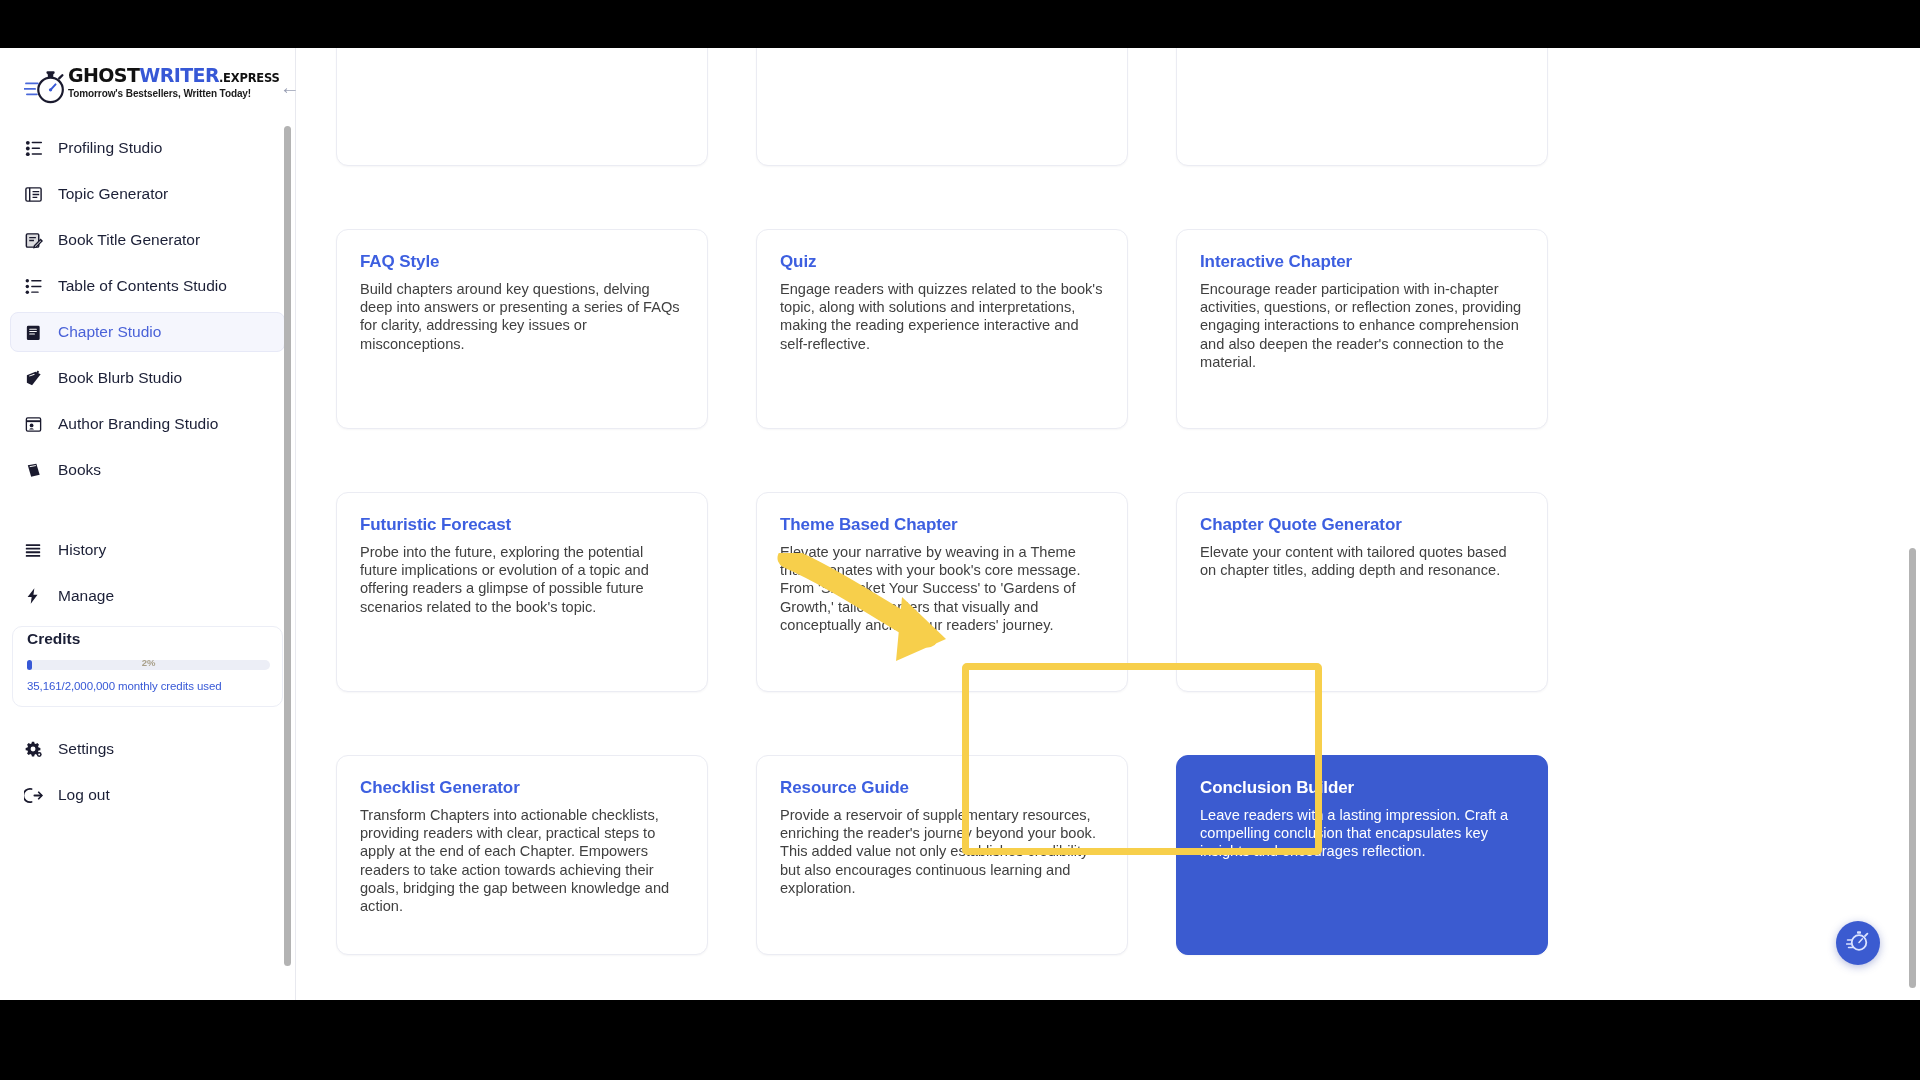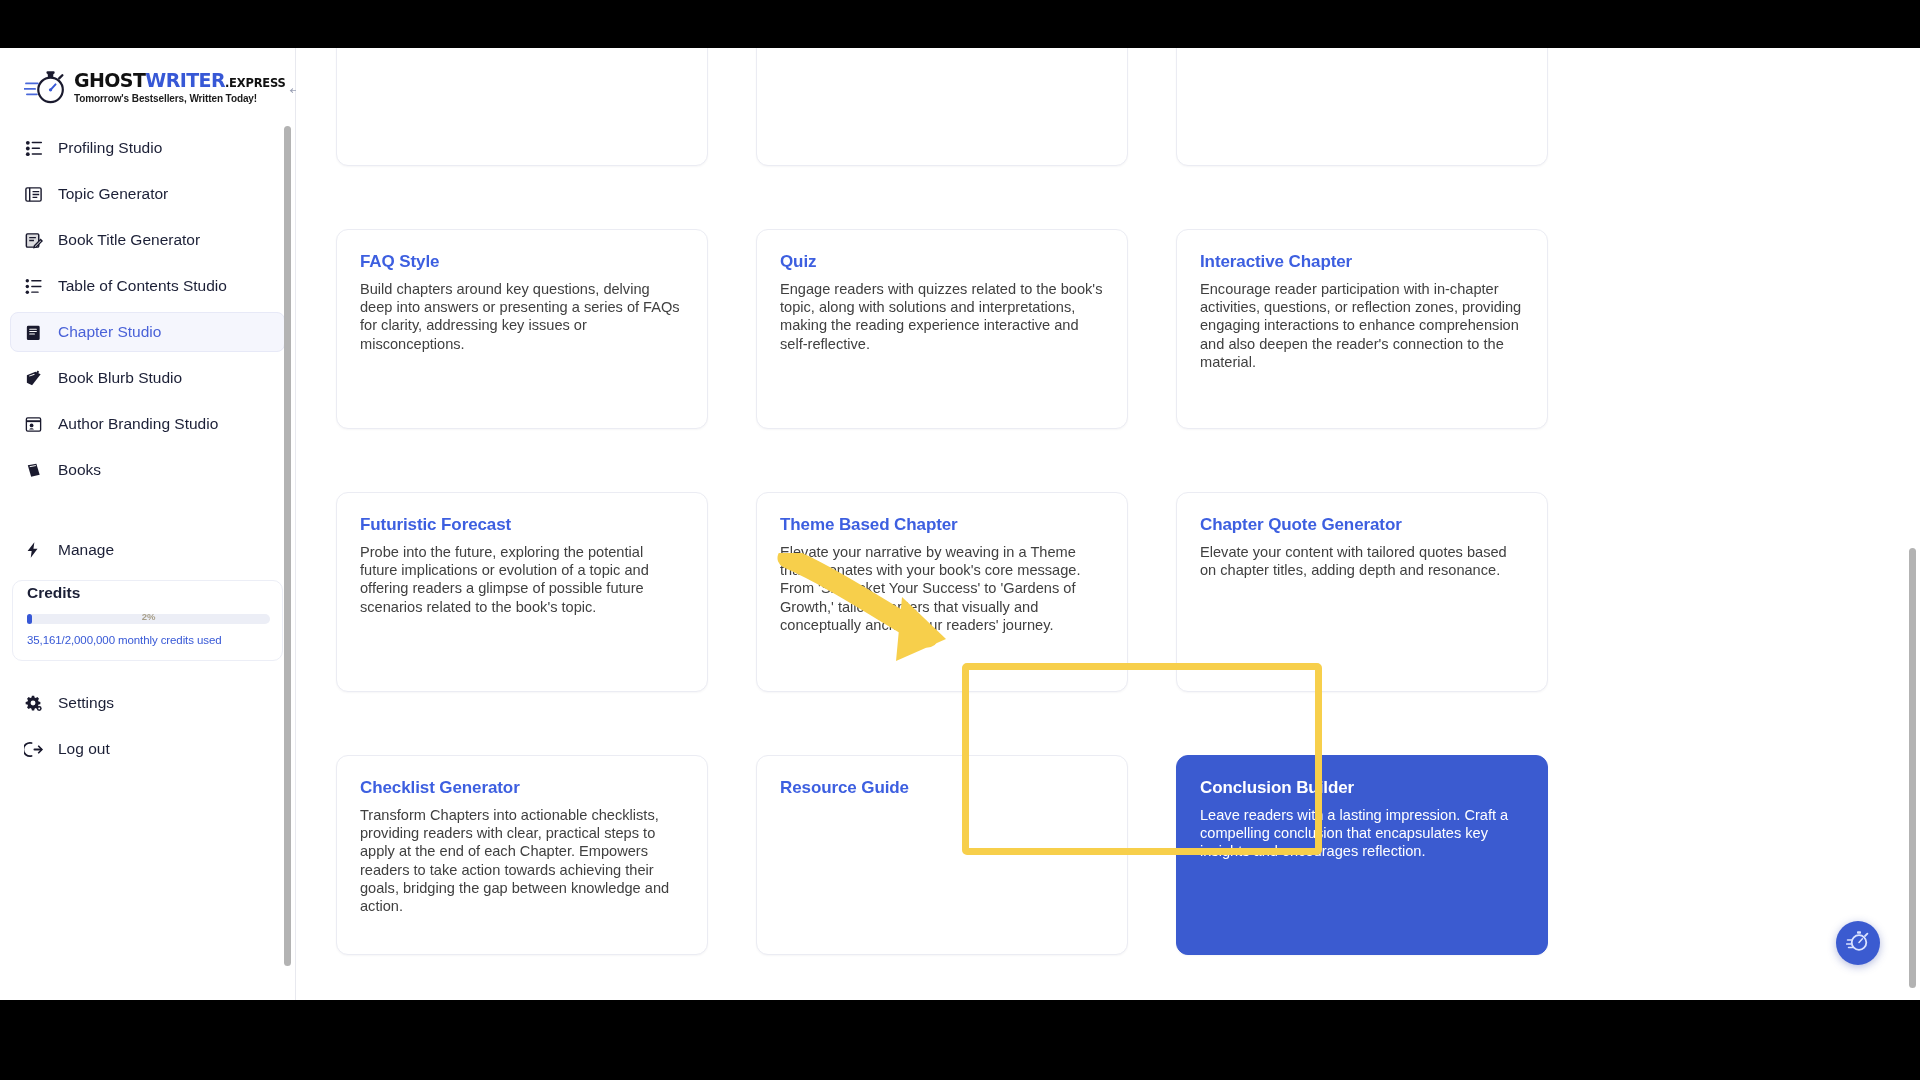--- a/index.html
+++ b/index.html
@@ -21,21 +21,21 @@
     position: absolute; left: 0; top: 0;
     width: 296px; height: 952px;
     background: #ffffff;
     border-right: 1px solid #e8e9ef;
     padding: 0;
   }
   .brand-row {
     display: flex; align-items: center; justify-content: space-between;
     padding: 18px 20px 14px 24px;
   }
-  .logo { display: flex; align-items: center; gap: 6px; }
+  .logo { display: flex; align-items: flex-start; }
   .logo-mark { width: 44px; height: 40px; flex: 0 0 44px; margin-top: 2px; }
   .logo-text { display: flex; flex-direction: column; line-height: 1; }
   .logo-title {
     font-family: "DejaVu Sans", sans-serif;
     font-weight: 700; font-size: 19px; letter-spacing: -0.6px;
     color: #111111; white-space: nowrap;
   }
   .logo-title .w { color: #3758d6; }
   .logo-title .ext { font-size: 11.5px; letter-spacing: -0.2px; color:#111; }
   .logo-sub {
@@ -271,20 +271,31 @@
           <svg viewBox="0 0 20 20" width="19" height="19">
             <path d="M4 4.5 L13 3 L16.5 14.5 L7.5 16.5 Z" fill="#1a1a2e"></path>
             <path d="M6 6 L12.5 4.8" stroke="#fff" stroke-width="1"></path>
           </svg>
         </span>
         <span class="lbl">Books</span>
       </div>
 
       <div class="nav-gap"></div>
 
+      <div class="nav-item">
+        <span class="ico">
+          <svg viewBox="0 0 20 20" width="18" height="18" fill="#1a1a2e">
+            <rect x="2" y="3.5" width="16" height="2" rx=".6"></rect>
+            <rect x="2" y="7.5" width="16" height="2" rx=".6"></rect>
+            <rect x="2" y="11.5" width="16" height="2" rx=".6"></rect>
+            <rect x="2" y="15.5" width="16" height="2" rx=".6"></rect>
+          </svg>
+        </span>
+        <span class="lbl">History</span>
+      </div>
 
       <div class="nav-item">
         <span class="ico">
           <svg viewBox="0 0 20 20" width="18" height="18" fill="#1a1a2e">
             <path d="M11.5 1.5 L4 11h4.5l-1 7.5 7.5-10H10.5Z"></path>
           </svg>
         </span>
         <span class="lbl">Manage</span>
       </div>
     </nav>
@@ -367,20 +378,21 @@
         <div class="card-title">Chapter Quote Generator</div>
         <div class="card-desc">Elevate your content with tailored quotes based on chapter titles, adding depth and resonance.</div>
       </div>
 
       <div class="card">
         <div class="card-title">Checklist Generator</div>
         <div class="card-desc">Transform Chapters into actionable checklists, providing readers with clear, practical steps to apply at the end of each Chapter. Empowers readers to take action towards achieving their goals, bridging the gap between knowledge and action.</div>
       </div>
       <div class="card">
         <div class="card-title">Resource Guide</div>
+        <div class="card-desc">Provide a reservoir of supplementary resources, enriching the reader's journey beyond your book. This added value not only establishes credibility but also encourages continuous learning and exploration.</div>
       </div>
       <div class="card selected">
         <div class="card-title">Conclusion Builder</div>
         <div class="card-desc">Leave readers with a lasting impression. Craft a compelling conclusion that encapsulates key insights and encourages reflection.</div>
       </div>
     </div>
 
     <svg class="arrow-svg" width="200" height="160" viewBox="0 0 200 160">
       <path d="M12 5 C 60 26, 112 62, 152 84" stroke="#f7cf4b" stroke-width="21" fill="none" stroke-linecap="round"></path>
       <path d="M126 44 L170 86 L120 108 Z" fill="#f7cf4b"></path>

